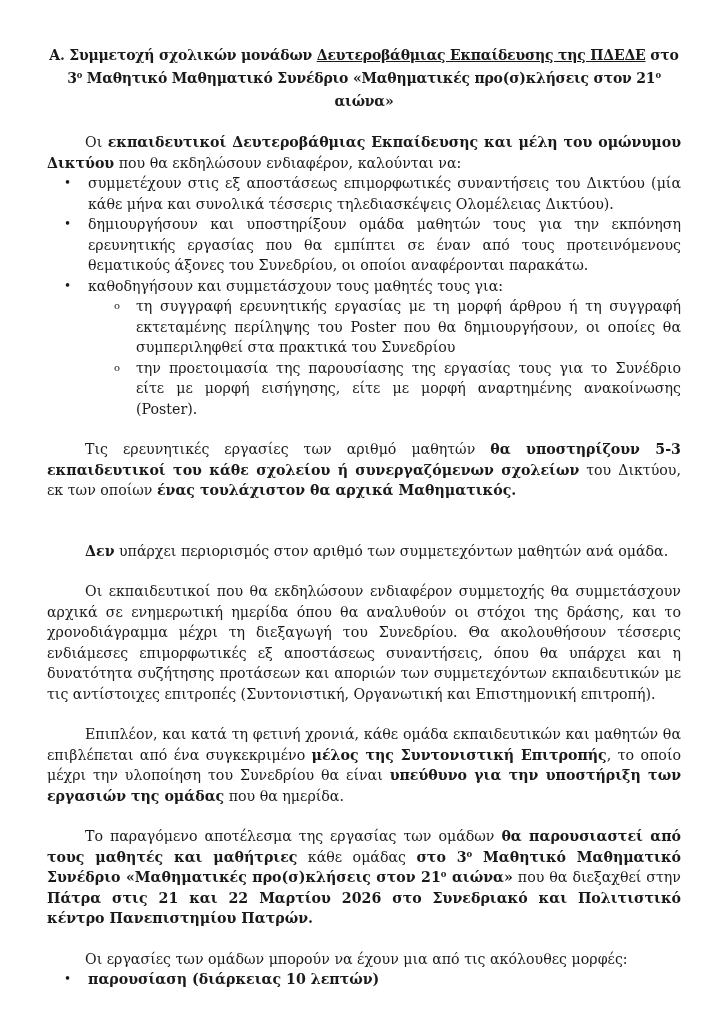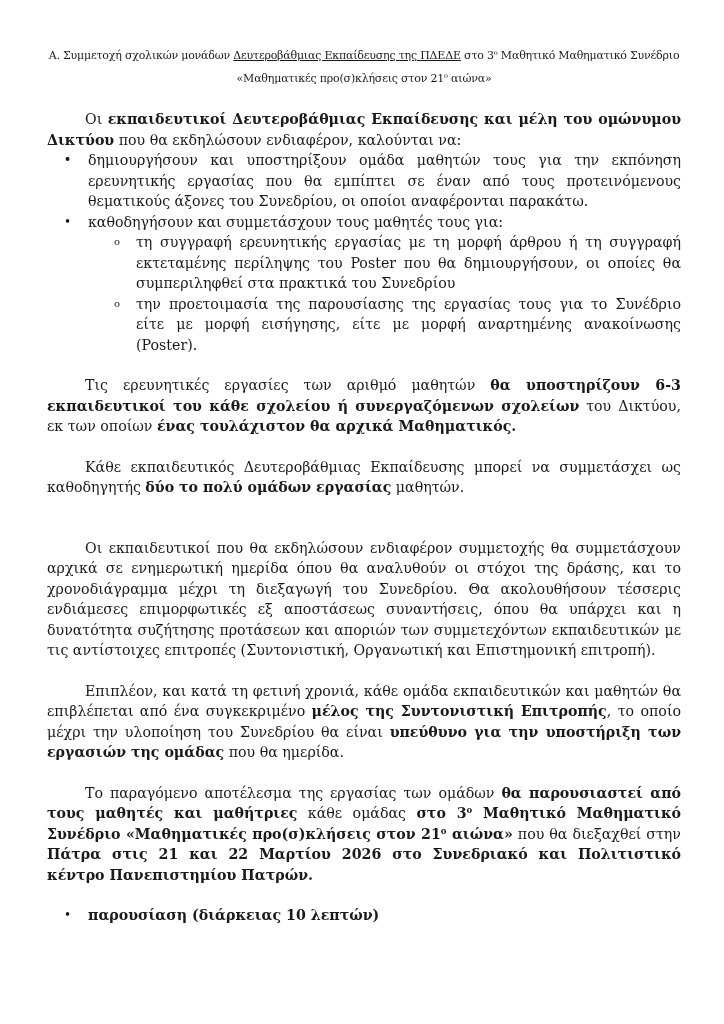--- a/index.html
+++ b/index.html
@@ -3,21 +3,21 @@
 <meta charset="utf-8">
 <style>
   html, body { margin: 0; padding: 0; background: #ffffff; }
   body { width: 724px; height: 1024px; overflow: hidden; position: relative; }
   .page {
     position: absolute; left: 47px; top: 44px; width: 634px;
     font-family: "DejaVu Serif", "Liberation Serif", serif;
     color: #1a1a1a; font-size: 14.2px; line-height: 20.5px;
   }
   .title {
-    text-align: center; font-weight: normal; font-size: 11px; line-height: 23px;
+    text-align: center; font-weight: bold; font-size: 14px; line-height: 23px;
     margin: 0 0 19px 0; letter-spacing: -0.2px;
   }
   .title .u { text-decoration: underline; }
   sup { font-size: 0.6em; vertical-align: 0.6em; line-height: 0; }
   p { margin: 0; text-align: justify; }
   .indent { text-indent: 38px; }
   .b { font-weight: bold; }
   ul.l1 { list-style: none; margin: 0; padding: 0; }
   ul.l1 > li { position: relative; padding-left: 41px; text-align: justify; }
   ul.l1 > li > .bullet { position: absolute; left: 17px; top: 0; font-size: 12px; }
@@ -30,53 +30,54 @@
 </head>
 <body>
 
 <div class="page">
 
   <h1 class="title"><span>Α. Συμμετοχή σχολικών μονάδων </span><span class="u">Δευτεροβάθμιας Εκπαίδευσης της ΠΔΕΔΕ</span><span> στο 3</span><sup>ο</sup><span> Μαθητικό Μαθηματικό Συνέδριο «Μαθηματικές προ(σ)κλήσεις στον 21</span><sup>ο</sup><span> αιώνα»</span></h1>
 
   <p class="indent"><span>Οι </span><span class="b">εκπαιδευτικοί Δευτεροβάθμιας Εκπαίδευσης και μέλη του ομώνυμου Δικτύου</span><span> που θα εκδηλώσουν ενδιαφέρον, καλούνται να:</span></p>
 
   <ul class="l1">
-    <li><span class="bullet">•</span></li>
+    <li><span class="bullet">•</span><span>συμμετέχουν στις εξ αποστάσεως επιμορφωτικές συναντήσεις του Δικτύου (μία κάθε μήνα και συνολικά τέσσερις τηλεδιασκέψεις Ολομέλειας Δικτύου).</span></li>
     <li><span class="bullet">•</span><span>δημιουργήσουν και υποστηρίξουν ομάδα μαθητών τους για την εκπόνηση ερευνητικής εργασίας που θα εμπίπτει σε έναν από τους προτεινόμενους θεματικούς άξονες του Συνεδρίου, οι οποίοι αναφέρονται παρακάτω.</span></li>
     <li><span class="bullet">•</span><span>καθοδηγήσουν και συμμετάσχουν τους μαθητές τους για:</span>
       <ul class="l2">
         <li><span class="bullet">o</span><span> τη συγγραφή ερευνητικής εργασίας με τη μορφή άρθρου ή τη συγγραφή εκτεταμένης περίληψης του Poster που θα δημιουργήσουν, οι οποίες θα συμπεριληφθεί στα πρακτικά του Συνεδρίου</span></li>
         <li><span class="bullet">o</span><span>την προετοιμασία της παρουσίασης της εργασίας τους για το Συνέδριο είτε με μορφή εισήγησης, είτε με μορφή αναρτημένης ανακοίνωσης (Poster).</span></li>
       </ul>
     </li>
   </ul>
 
   <div class="gap"></div>
 
-  <p class="indent"><span>Τις ερευνητικές εργασίες των αριθμό μαθητών </span><span class="b">θα υποστηρίζουν 6-3 εκπαιδευτικοί του κάθε σχολείου ή συνεργαζόμενων σχολείων</span><span> του Δικτύου, εκ των οποίων </span><span class="b">ένας τουλάχιστον θα αρχικά Μαθηματικός.</span></p>
+  <p class="indent"><span>Τις ερευνητικές εργασίες των αριθμό μαθητών </span><span class="b">θα υποστηρίζουν 5-3 εκπαιδευτικοί του κάθε σχολείου ή συνεργαζόμενων σχολείων</span><span> του Δικτύου, εκ των οποίων </span><span class="b">ένας τουλάχιστον θα αρχικά Μαθηματικός.</span></p>
 
   <div class="gap"></div>
 
-  <p class="indent"><span>Κάθε εκπαιδευτικός Δευτεροβάθμιας Εκπαίδευσης μπορεί να συμμετάσχει ως καθοδηγητής </span><span class="b">δύο το πολύ ομάδων εργασίας</span><span> μαθητών.</span></p>
 
   <div class="gap"></div>
 
+  <p class="indent"><span class="b">Δεν</span><span> υπάρχει περιορισμός στον αριθμό των συμμετεχόντων μαθητών ανά ομάδα.</span></p>
 
   <div class="gap"></div>
 
   <p class="indent">Οι εκπαιδευτικοί που θα εκδηλώσουν ενδιαφέρον συμμετοχής θα συμμετάσχουν αρχικά σε ενημερωτική ημερίδα όπου θα αναλυθούν οι στόχοι της δράσης, και το χρονοδιάγραμμα μέχρι τη διεξαγωγή του Συνεδρίου. Θα ακολουθήσουν τέσσερις ενδιάμεσες επιμορφωτικές εξ αποστάσεως συναντήσεις, όπου θα υπάρχει και η δυνατότητα συζήτησης προτάσεων και αποριών των συμμετεχόντων εκπαιδευτικών με τις αντίστοιχες επιτροπές (Συντονιστική, Οργανωτική και Επιστημονική επιτροπή).</p>
 
   <div class="gap"></div>
 
   <p class="indent"><span>Επιπλέον, και κατά τη φετινή χρονιά, κάθε ομάδα εκπαιδευτικών και μαθητών θα επιβλέπεται από ένα συγκεκριμένο </span><span class="b">μέλος της Συντονιστική Επιτροπής</span><span>,  το οποίο μέχρι την υλοποίηση του Συνεδρίου θα είναι </span><span class="b">υπεύθυνο για την υποστήριξη των εργασιών της ομάδας</span><span> που θα ημερίδα.</span></p>
 
   <div class="gap"></div>
 
   <p class="indent"><span>Το παραγόμενο αποτέλεσμα της εργασίας των ομάδων </span><span class="b">θα παρουσιαστεί από τους μαθητές και μαθήτριες</span><span> κάθε ομάδας </span><span class="b">στο 3</span><sup class="b">ο</sup><span class="b"> Μαθητικό Μαθηματικό Συνέδριο «Μαθηματικές προ(σ)κλήσεις στον 21</span><sup class="b">ο</sup><span class="b"> αιώνα»</span><span> που θα διεξαχθεί στην </span><span class="b">Πάτρα στις 21 και 22 Μαρτίου 2026 στο Συνεδριακό και Πολιτιστικό κέντρο Πανεπιστημίου Πατρών.</span></p>
 
   <div class="gap"></div>
 
+  <p class="indent">Οι εργασίες των ομάδων μπορούν να έχουν μια από τις ακόλουθες μορφές:</p>
 
   <ul class="l1 fmt-list">
     <li><span class="bullet">•</span><span class="b">παρουσίαση (διάρκειας 10 λεπτών)</span></li>
   </ul>
 
 </div>
 
 </body></html>

